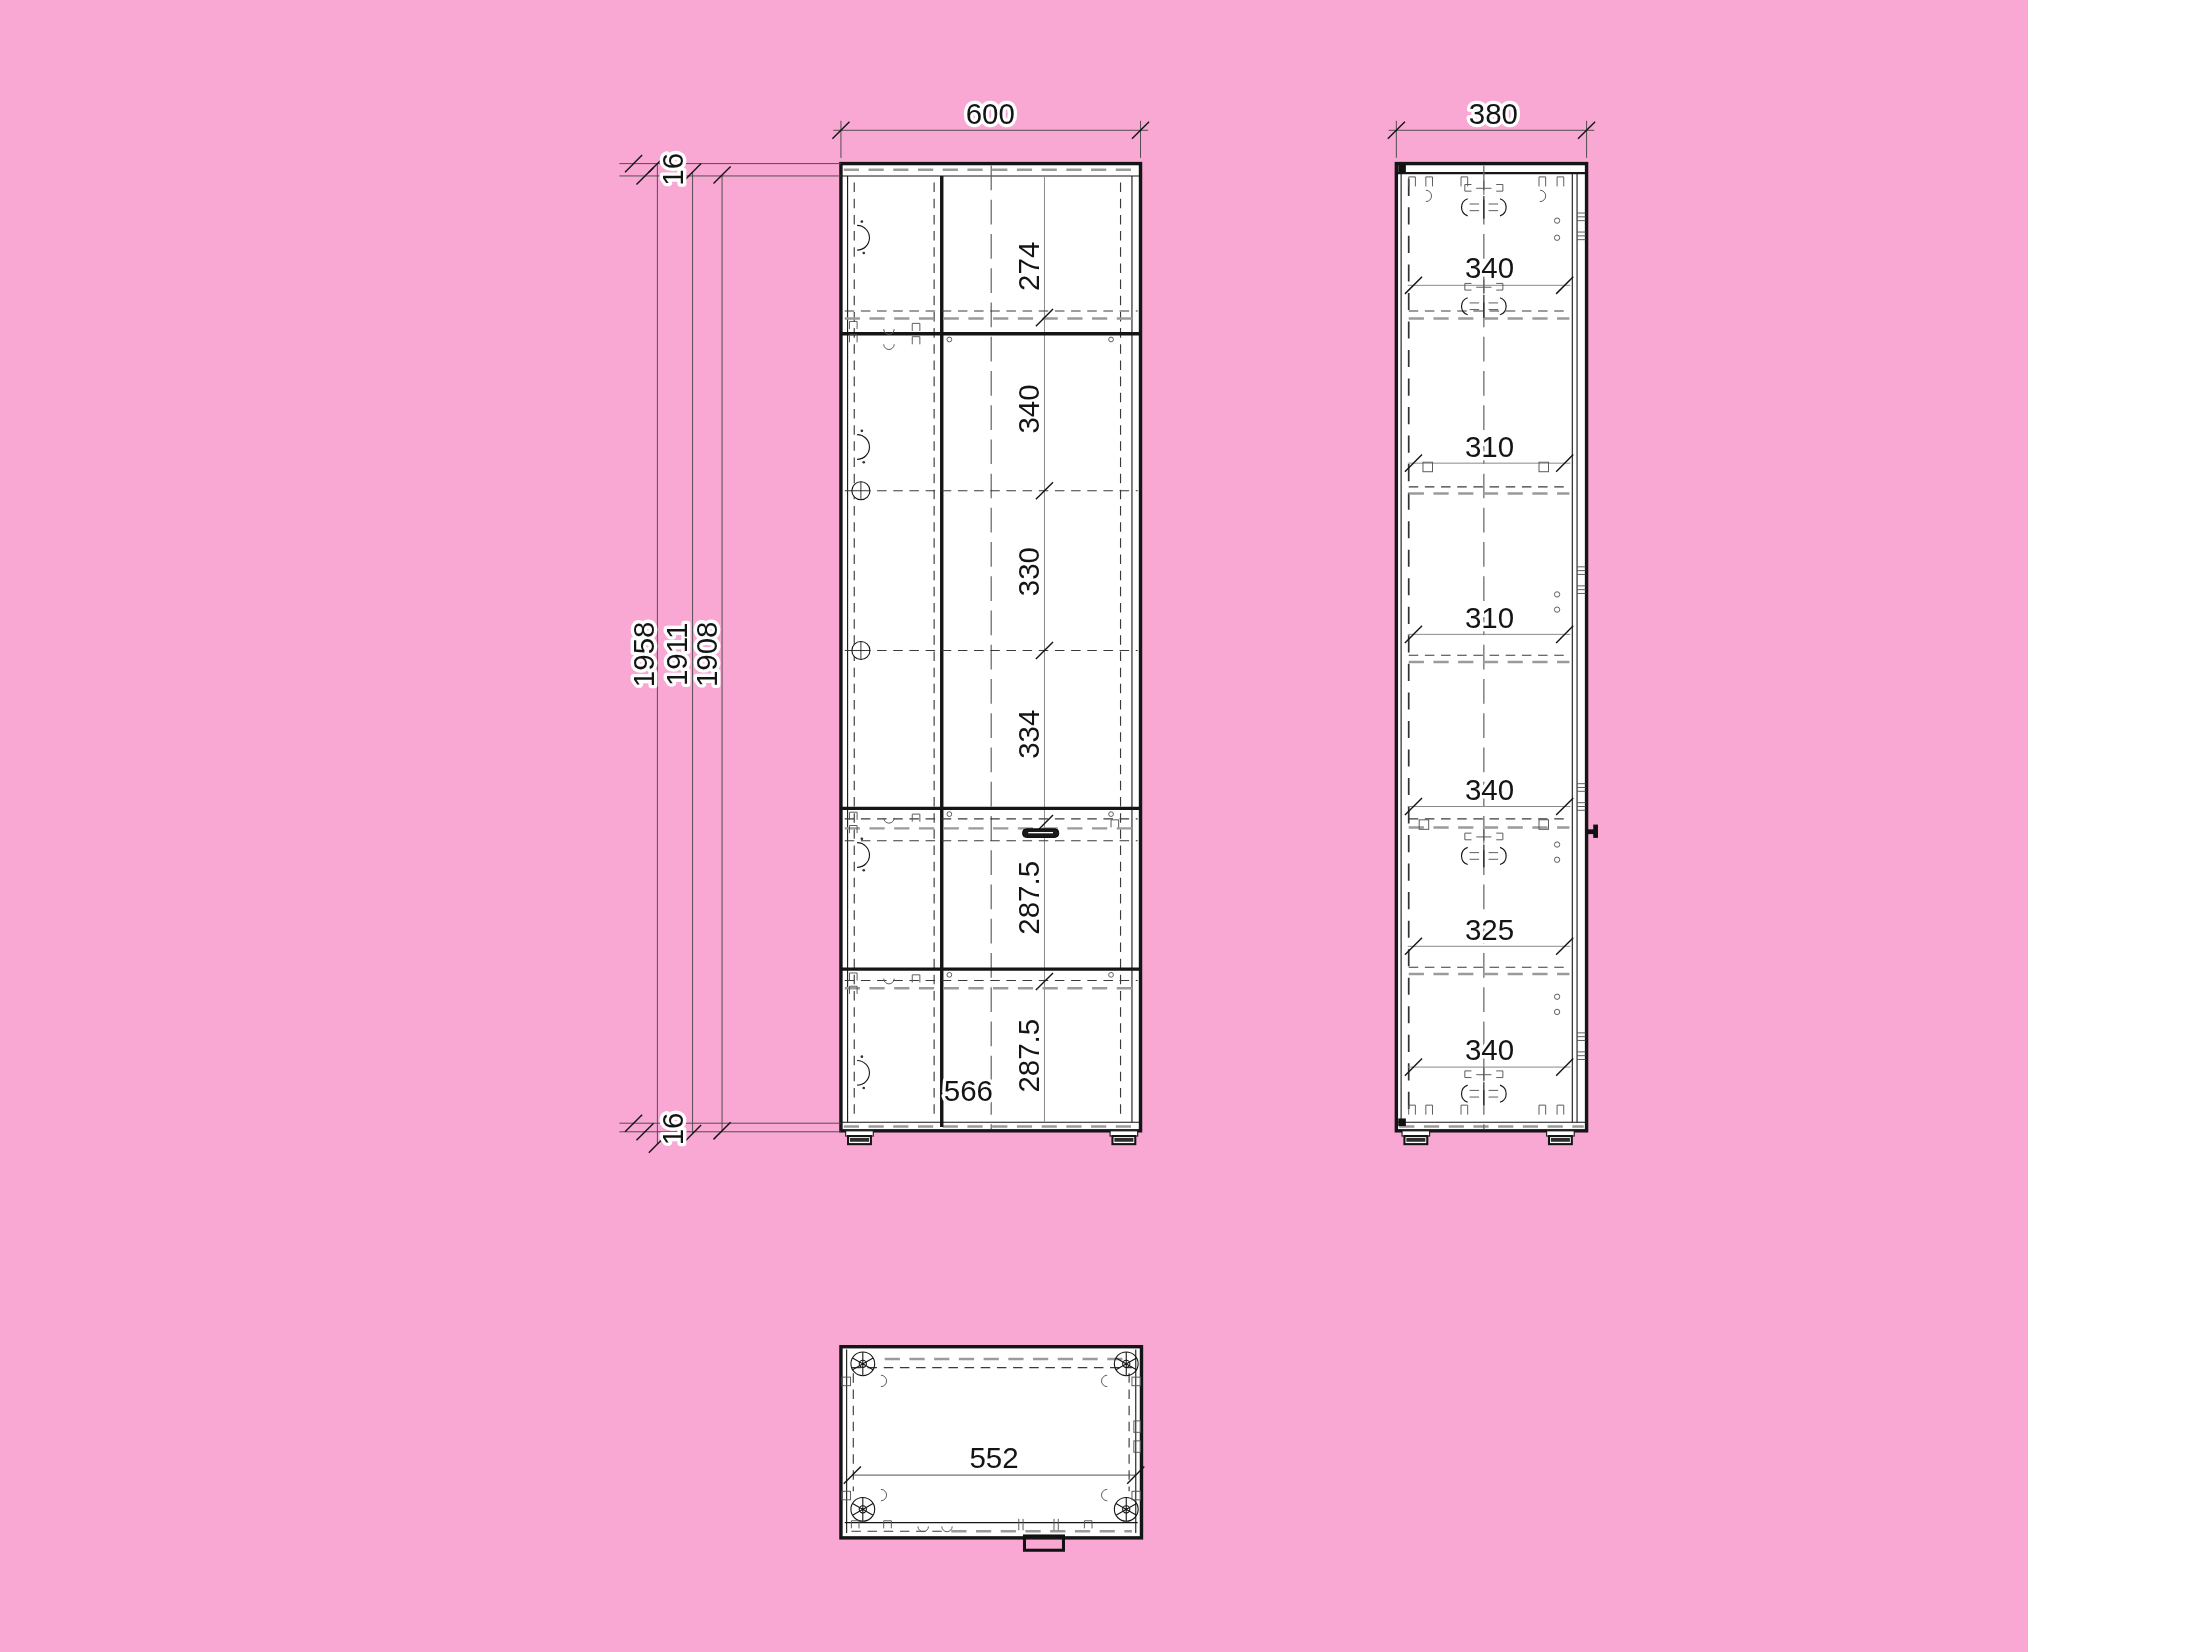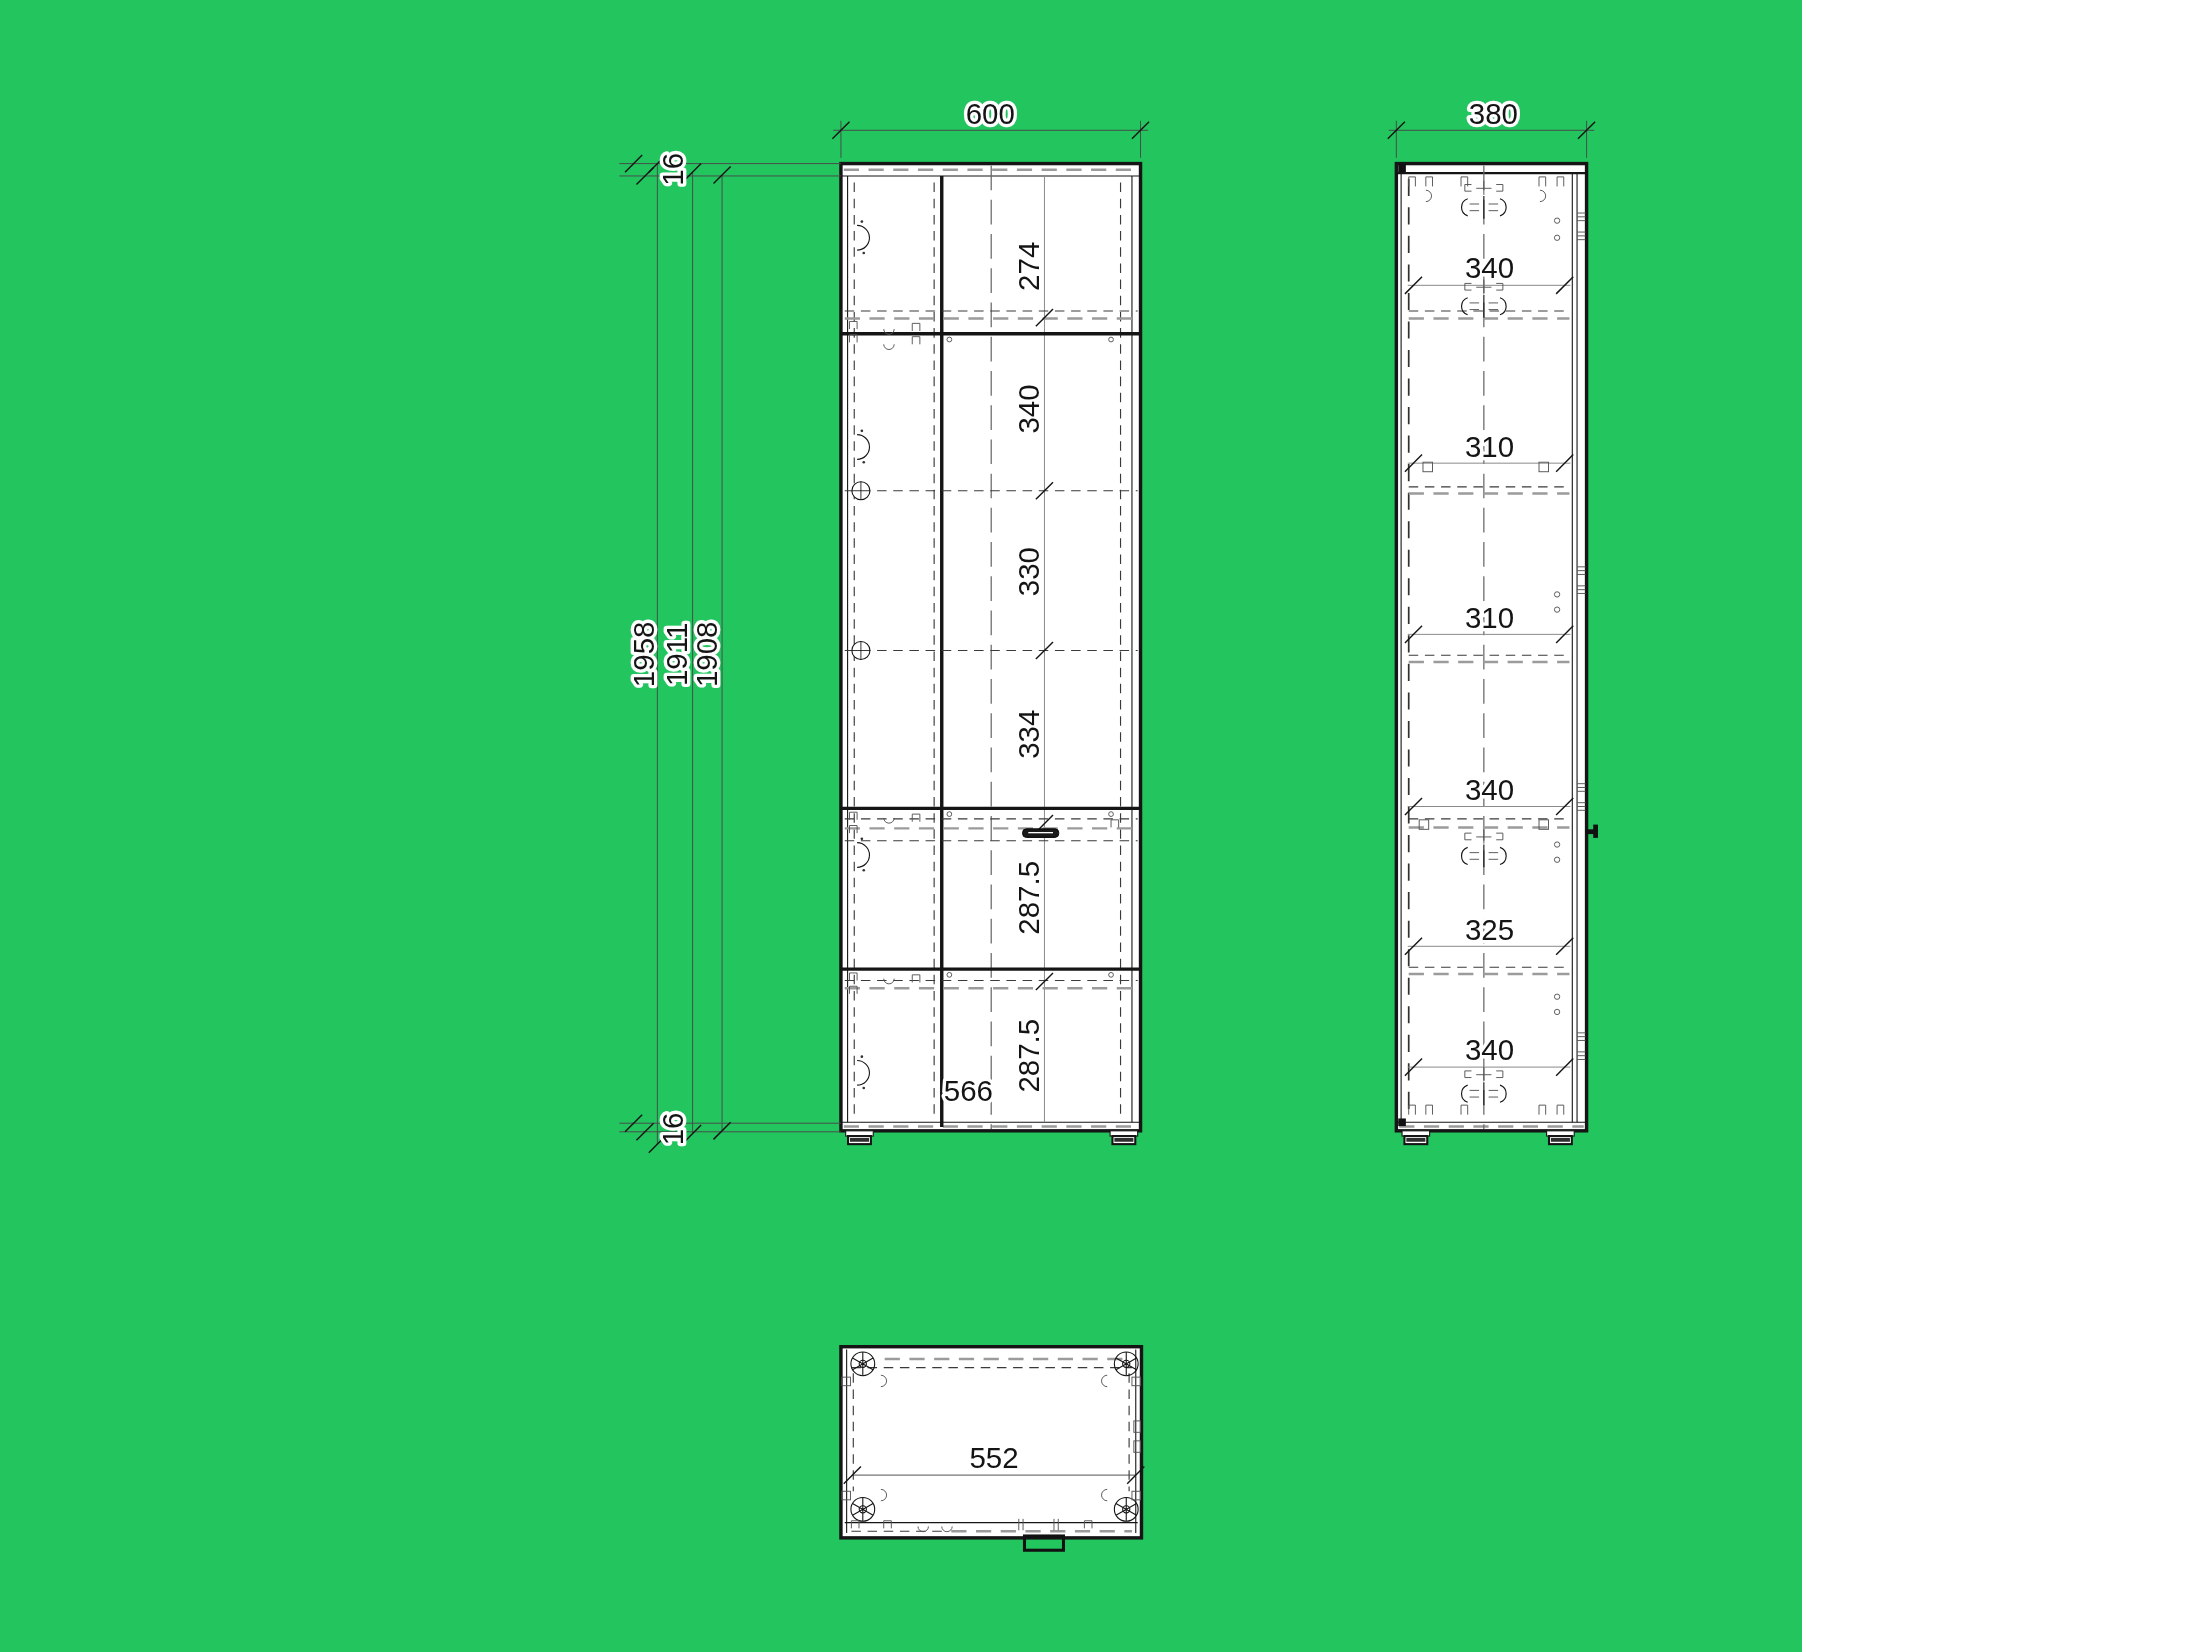--- a/index.html
+++ b/index.html
@@ -1,16 +1,16 @@
 <!DOCTYPE html>
 <html style="font-size:15px"><head>
 <meta charset="utf-8">
 <style>
   html,body{margin:0;padding:0;background:#fff;}
-  #page{position:relative;width:1802px;height:1652px;background:#22c55e;overflow:hidden;
+  #page{position:relative;width:2028px;height:1652px;background:#f9a8d4;overflow:hidden;
         font-family:"Liberation Sans",sans-serif;}
   svg{position:absolute;left:0;top:0;}
   
   .s  {stroke:#151515;}
   .w4 {stroke:#151515;stroke-width:3.6;}
   .w2 {stroke:#151515;stroke-width:2.2;}
   .w1 {stroke:#151515;stroke-width:1.15;}
   .dim{stroke:#4a4a4a;stroke-width:1;}
   .gln{stroke:#8a8a8a;stroke-width:1.05;}
   .hidb{stroke:#3a3a3a;stroke-width:1.2;stroke-dasharray:10 7;}

